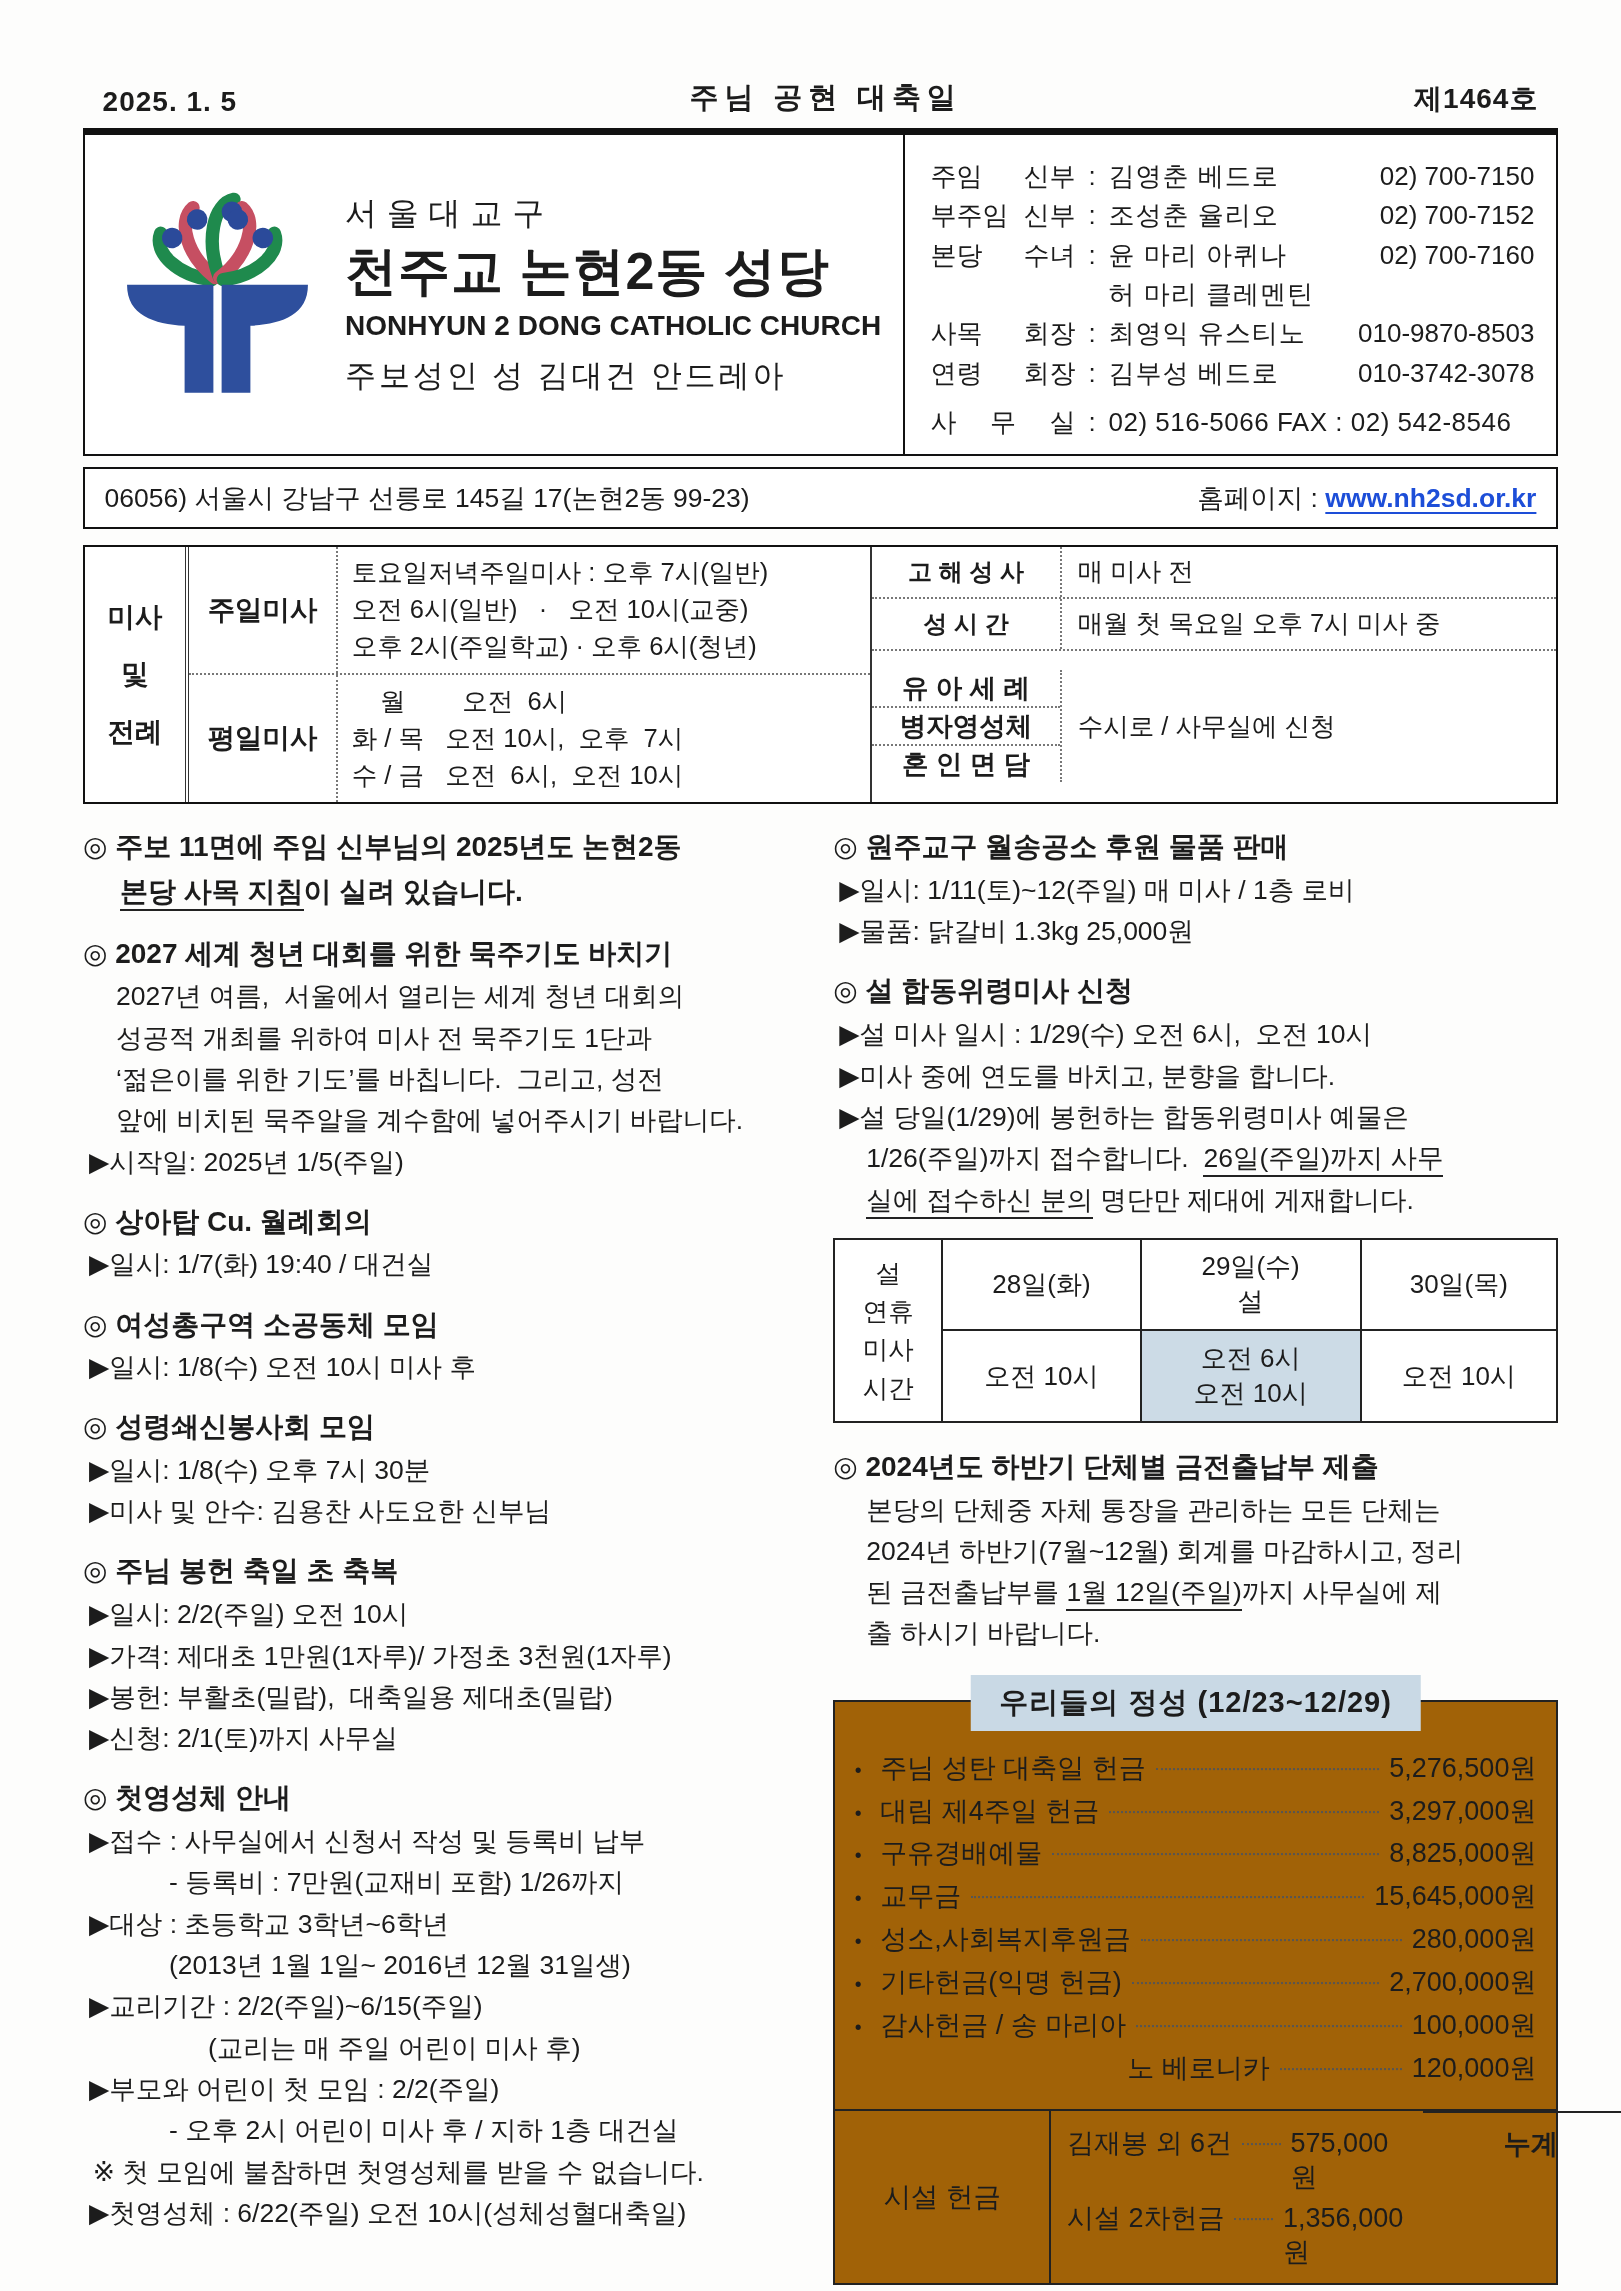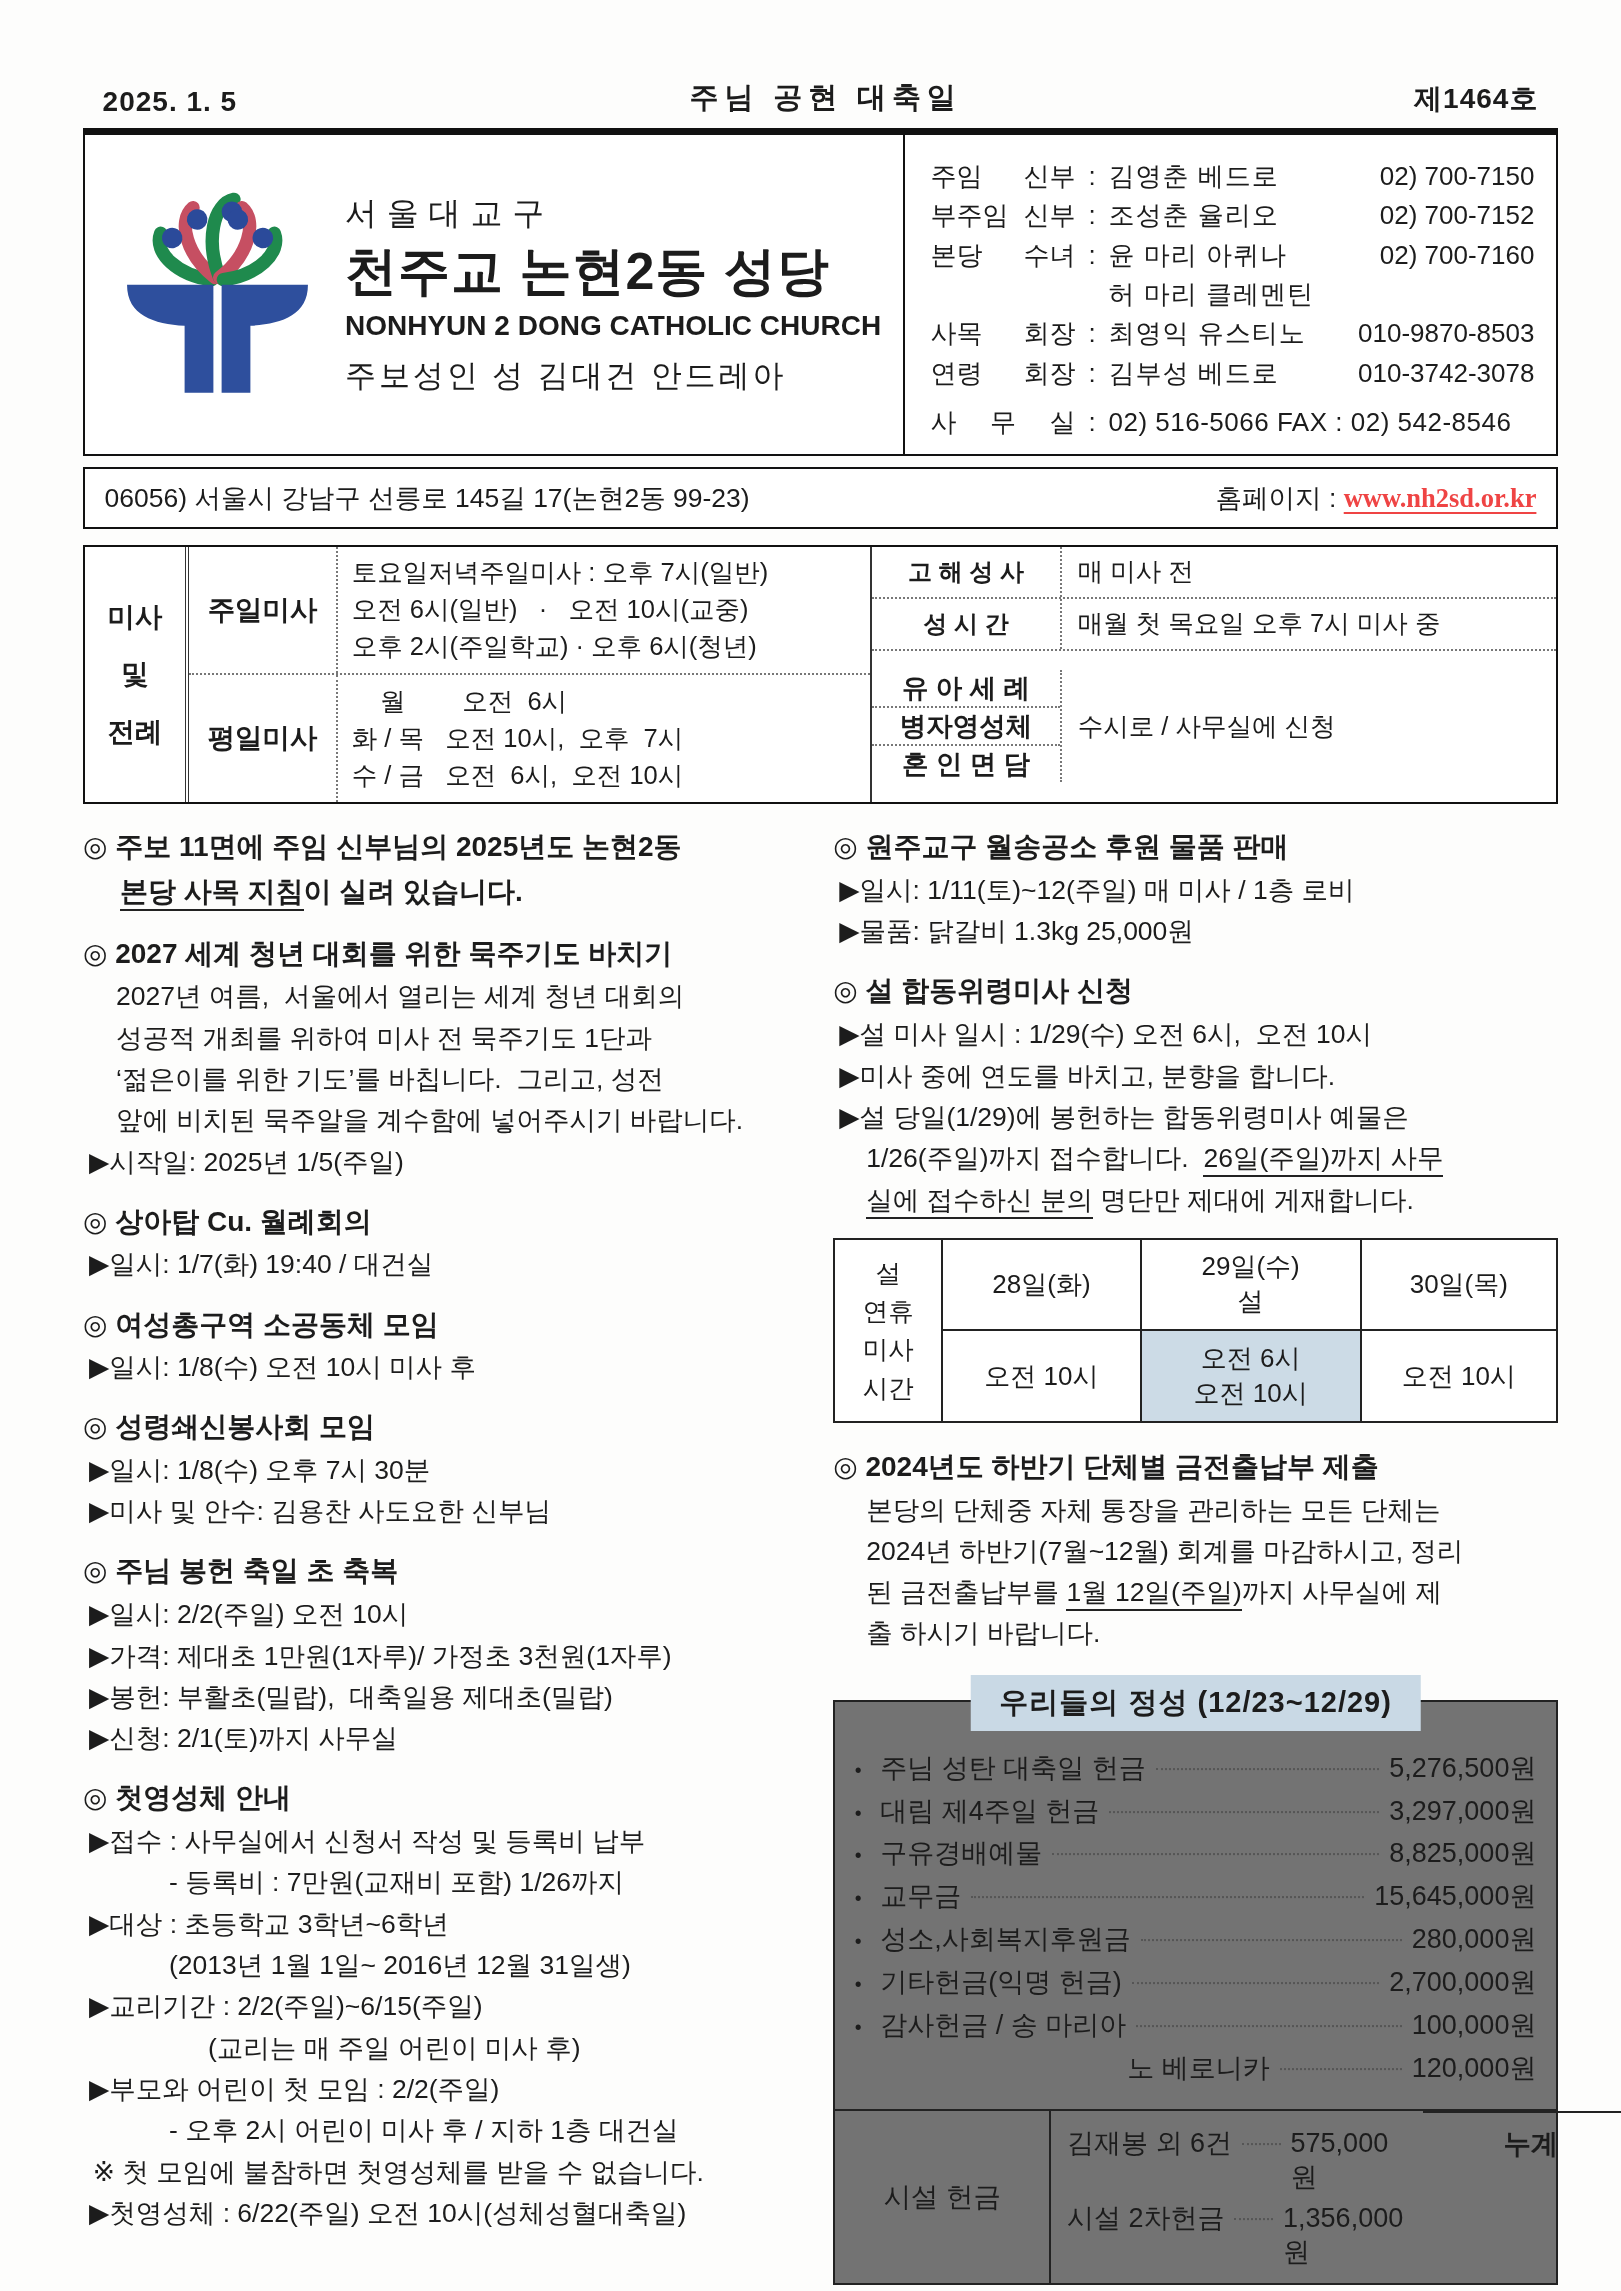--- a/index.html
+++ b/index.html
@@ -28,21 +28,21 @@
   .mh-role{display:inline-block;width:145px;text-align:justify;text-align-last:justify;flex:0 0 145px;}
   .mh-colon{flex:0 0 33px;text-align:center;}
   .mh-name{flex:1;letter-spacing:1px;}
   .mh-phone{flex:0 0 211px;text-align:right;font-weight:500;}
   .office-row{display:flex;align-items:baseline;margin-top:9.8px;}
   .office-row .val{flex:1;letter-spacing:0.5px;}
 
   
   .addressbar{border:2.5px solid #111;margin-top:11.8px;display:flex;justify-content:space-between;
               align-items:center;padding:10.8px 19.6px;font-size:26.5px;background:#fff;}
-  .homepage a{color:#ef4444;font-weight:600;text-decoration:underline;text-underline-offset:4.9px;font-family:Liberation Serif, serif;}
+  .homepage a{color:#1d4ed8;font-weight:600;text-decoration:underline;text-underline-offset:4.9px;}
 
   
   .mass-table{border:2.9px solid #111;margin-top:15.7px;display:flex;align-items:stretch;font-size:25.5px;background:#fff;}
   .mt-side{flex:0 0 100px;display:flex;flex-direction:column;justify-content:space-around;align-items:center;
            font-weight:700;font-size:27.4px;padding:11.8px 0;border-right:4.9px double #333;white-space:pre-line;
            text-align:center;line-height:2.1;}
   .mt-mid{flex:0 0 681px;display:flex;flex-direction:column;border-right:2px solid #333;}
   .mt-row{display:flex;flex:1;}
   .mt-row + .mt-row{border-top:2px dotted #777;}
   .mt-label{flex:0 0 147px;display:flex;align-items:center;justify-content:center;font-weight:700;font-size:27.4px;
@@ -80,21 +80,21 @@
            white-space:pre-line;font-size:25.5px;line-height:1.5;border-right:2px solid #222;}
   .ht-grid{flex:1;display:grid;grid-template-columns:1fr 1.12fr 1fr;}
   .ht-cell{border-left:2px solid #222;border-top:2px solid #222;display:flex;align-items:center;
            justify-content:center;text-align:center;font-size:26px;line-height:1.35;white-space:pre-line;
            padding:9.8px 3.9px;}
   .ht-cell.c0,.ht-cell.c1,.ht-cell.c2{border-top:none;}
   .ht-cell.c0,.ht-cell.c3{border-left:none;}
   .ht-cell.hl{background:#ccdbe6;}
 
   
-  .off-box{border:2.5px solid #222;margin-top:45px;position:relative;background:#737373;}
+  .off-box{border:2.5px solid #222;margin-top:45px;position:relative;background:#a16207;}
   .off-title{position:absolute;top:-26.5px;left:50%;transform:translateX(-50%);background:#c9d9e5;
              padding:7.8px 29px;font-size:29px;font-weight:800;white-space:nowrap;letter-spacing:1px;}
   .off-items{padding:41px 19.6px 15.7px 19.6px;}
   .off-row{display:flex;align-items:baseline;font-size:27px;margin:6.9px 0;}
   .off-row .bullet{flex:0 0 25.5px;font-size:19.6px;}
   .off-row.indent .bullet{visibility:hidden;}
   .off-row.indent .name{margin-left:247px;}
   .off-row .name{white-space:pre;}
   .leader{flex:1;border-bottom:2.9px dotted #555;margin:0 9.8px;transform:translateY(-6.9px);min-width:39px;}
   .off-row .amt{text-align:right;white-space:nowrap;}

